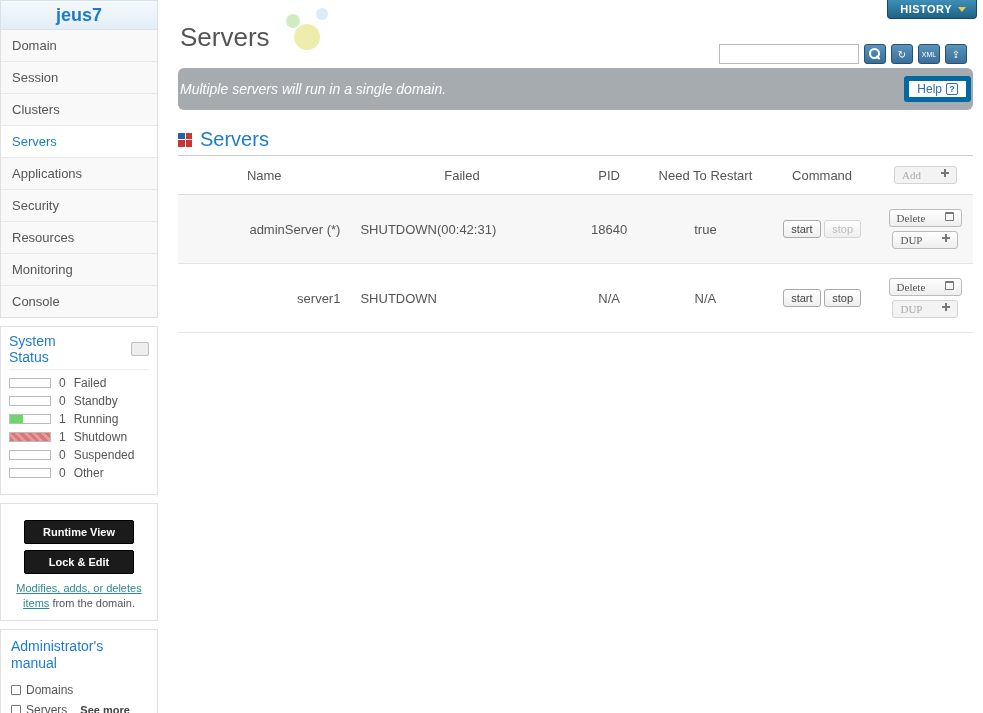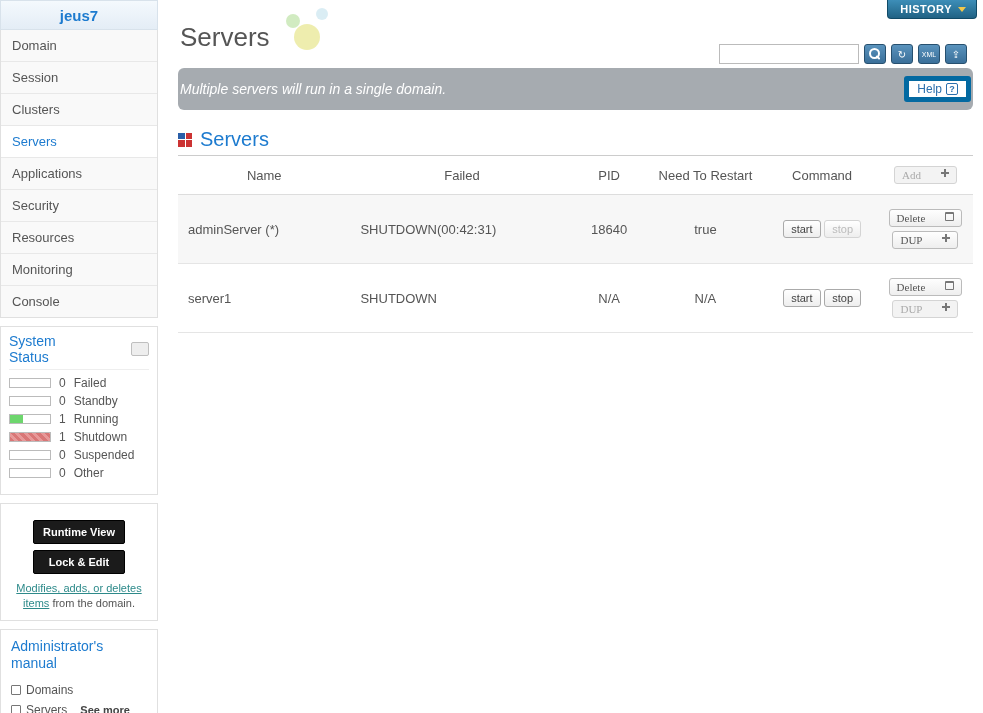--- a/index.html
+++ b/index.html
@@ -22,21 +22,21 @@
   }
   .sidebar-logo {
     height: 30px;
     background: linear-gradient(#f4f9fd,#e4edf6);
     border: 1px solid #d8e2eb;
     display: flex;
     align-items: center;
     justify-content: center;
     font-weight: bold;
     color: #1d7bcf;
-    font-size: 15px;
+    font-size: 18px;
   }
   .nav { border: 1px solid #e0e0e0; border-top: none; }
   .nav-item {
     border-bottom: 1px solid #e8e8e8;
     padding: 8px 11px;
     font-size: 13px;
     color: #555;
     background: #f9f9f9;
     cursor: pointer;
   }
@@ -88,21 +88,21 @@
   .status-bar.red { background: repeating-linear-gradient(45deg,#d97777 0 3px,#e79999 3px 6px); }
 
   .side-actions {
     border: 1px solid #e0e0e0;
     margin-top: 8px;
     padding: 10px;
     text-align: center;
   }
   .side-btn-black {
     display: block;
-    width: 92px;
+    width: 110px;
     margin: 6px auto;
     background: #1b1b1b;
     color: #fff;
     border: 1px solid #000;
     padding: 5px 0;
     font-size: 11px;
     font-weight: bold;
     border-radius: 2px;
     cursor: pointer;
   }
@@ -229,21 +229,21 @@
     padding:10px 6px; font-size:13px;
   }
   .data-table th.actions, .data-table td.actions { width:80px; text-align:center;}
   .data-table td {
     border-bottom:1px solid #e5e5e5;
     padding:14px 10px;
     font-size:13px;
     color:#555;
     text-align:center;
   }
-  .data-table td.name { text-align:left; padding-left:10px;}
+  .data-table td.name { text-align:right; padding-left:10px;}
   .data-table tr.row { background:#f7f7f7;}
   .data-table tr.row.alt { background:#fff;}
 
   .tbl-btn {
     display:inline-flex;align-items:flex-start;gap:20px;
     background:linear-gradient(#fefefe,#eee);
     border:1px solid #bbb;
     border-radius:3px;
     padding:2px 7px;
     font-size:11px;

